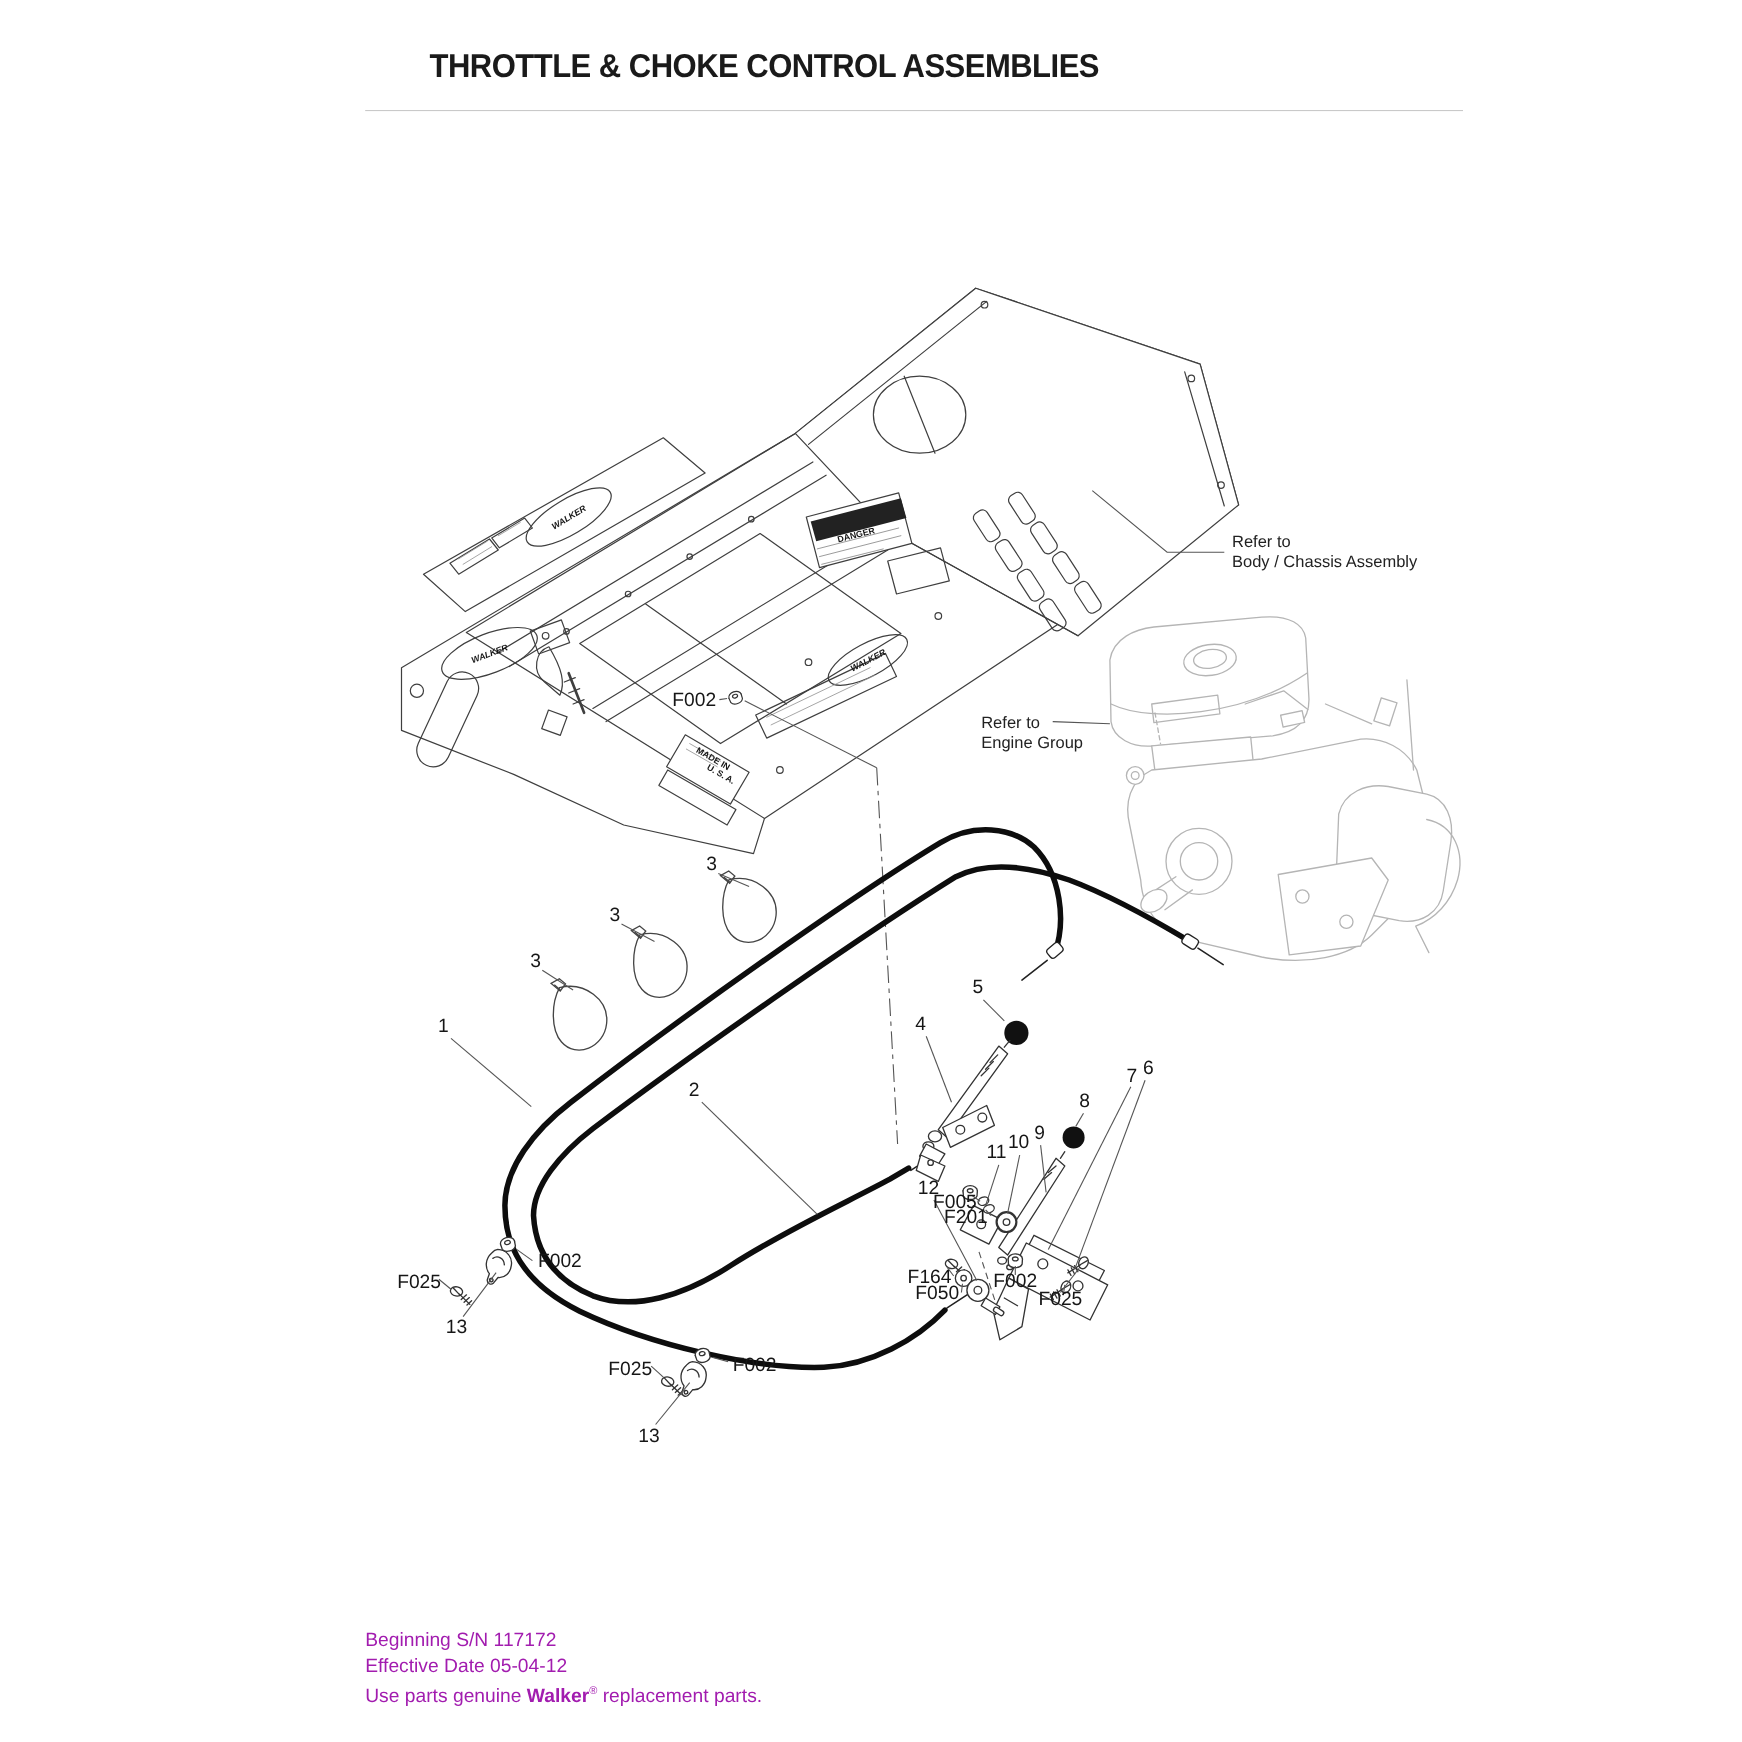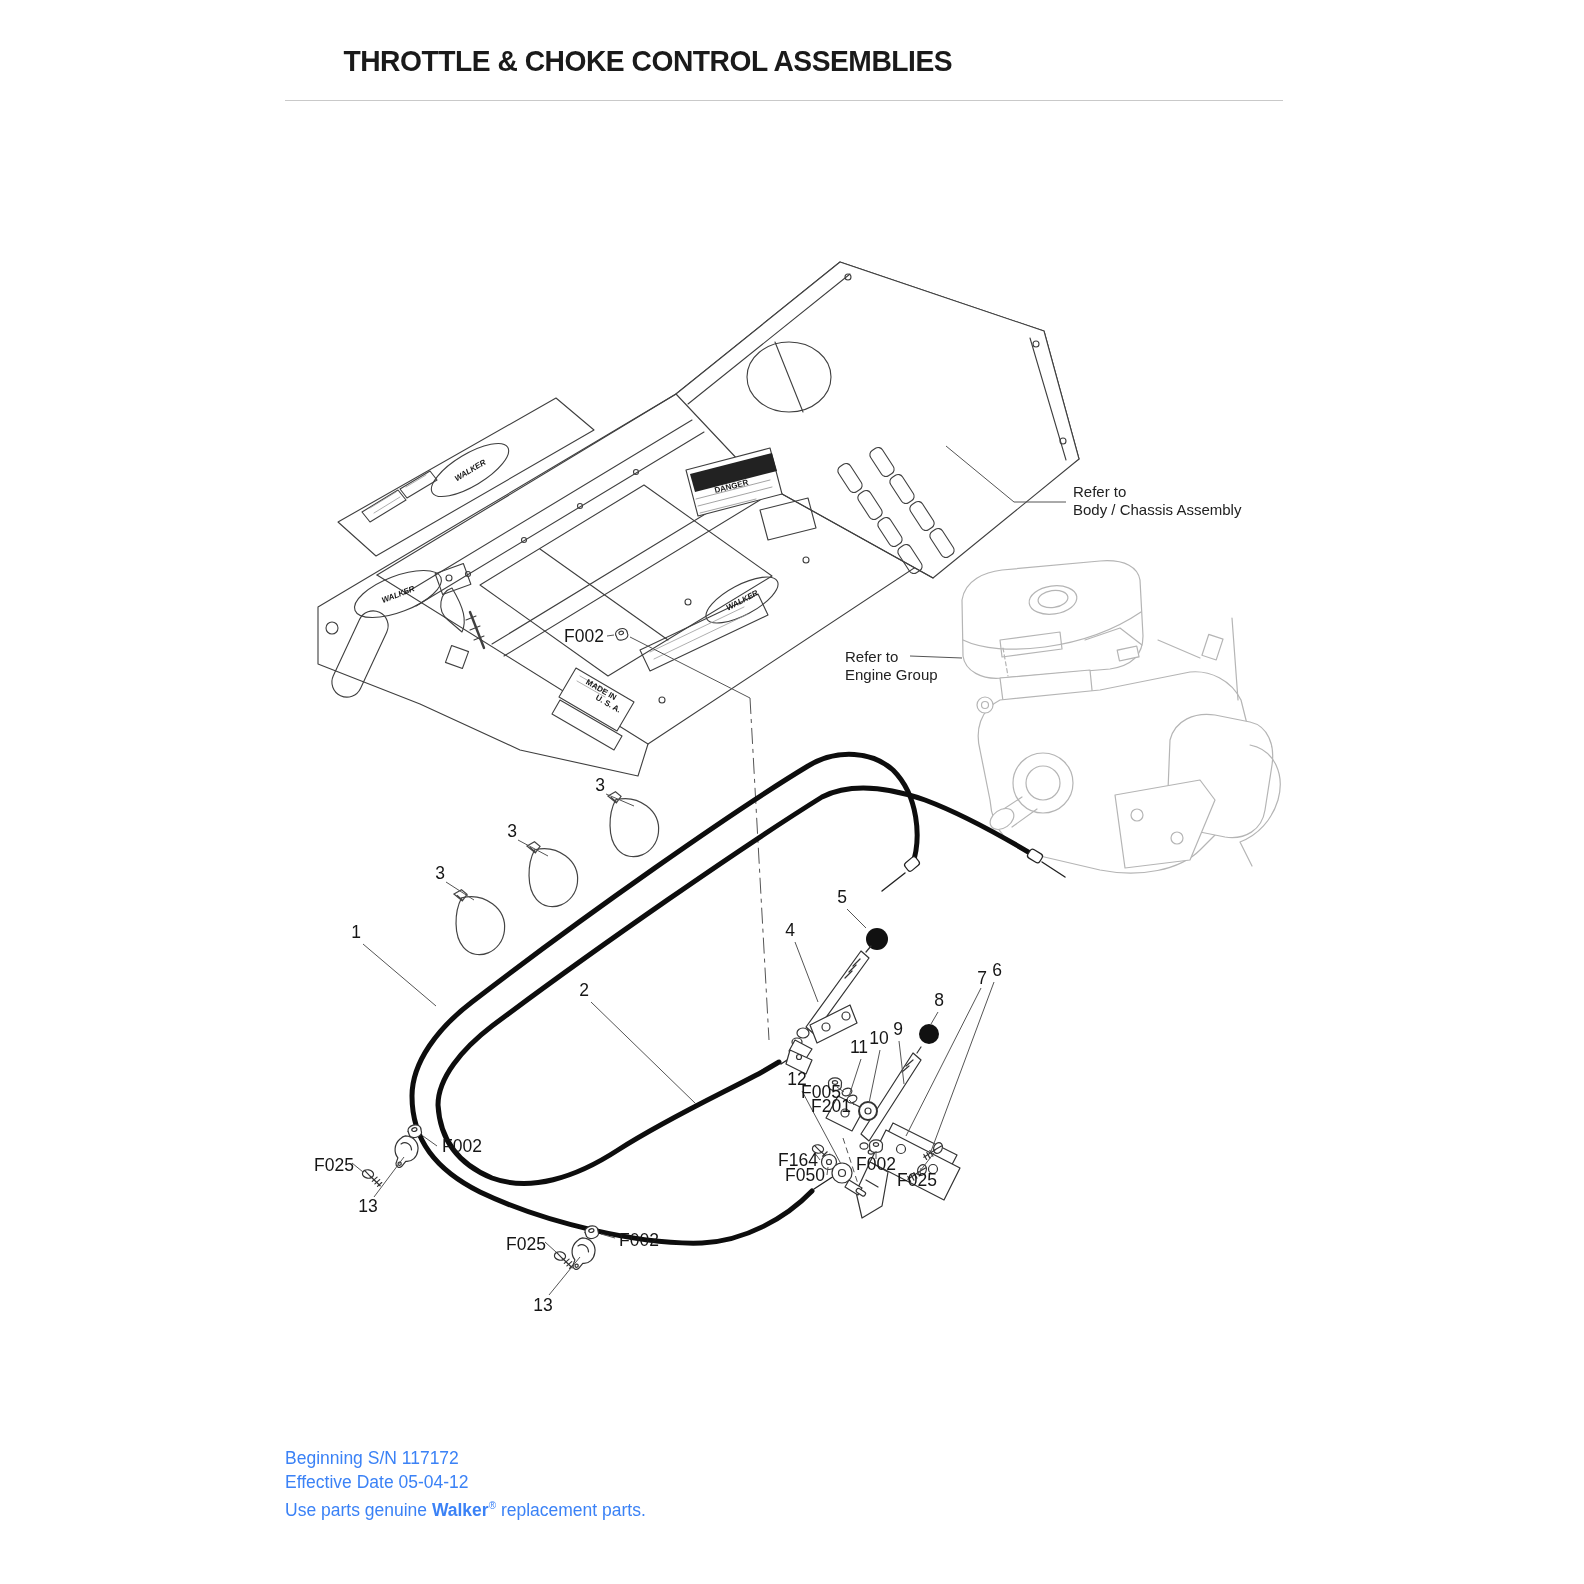--- a/index.html
+++ b/index.html
@@ -1,26 +1,26 @@
 <!DOCTYPE html>
 <html><head>
 <meta charset="utf-8">
 <style>
   html,body{margin:0;padding:0;background:#fff;}
   .page{position:relative;width:1296px;height:1584px;background:#fff;overflow:hidden;
-        font-family:"Liberation Sans",sans-serif;color:#1a1a1a;}
+        font-family:"Liberation Sans",sans-serif;color:#1a1a1a;margin-left:47px;}
   .title{position:absolute;left:0;top:44px;width:100%;text-align:center;
          font-size:30px;font-weight:bold;letter-spacing:-0.5px;}
   .title span{display:inline-block;transform:scaleX(0.94);}
   .rule{position:absolute;left:285px;top:100px;width:998px;height:1px;background:#c9c9c9;}
   .diagram-svg{position:absolute;left:0;top:0;width:1584px;height:1584px;}
   svg text{font-family:"Liberation Sans",sans-serif;font-size:17.5px;fill:#161616;}
   svg text.note{font-size:15px;fill:#222;}
   svg text.micro{font-size:8px;font-weight:bold;}
-  .footer{position:absolute;left:285px;top:1446px;font-size:17.5px;line-height:24px;color:#3b82f6;}
+  .footer{position:absolute;left:285px;top:1478px;font-size:17.5px;line-height:24px;color:#a21caf;}
   .footer b{font-weight:bold;}
   .footer sup{font-size:10px;}
   .pagenum{position:absolute;left:1310px;top:1526px;font-size:18px;}
 </style>
 </head>
 <body>
 
 <div class="page">
 
   <div class="title">

